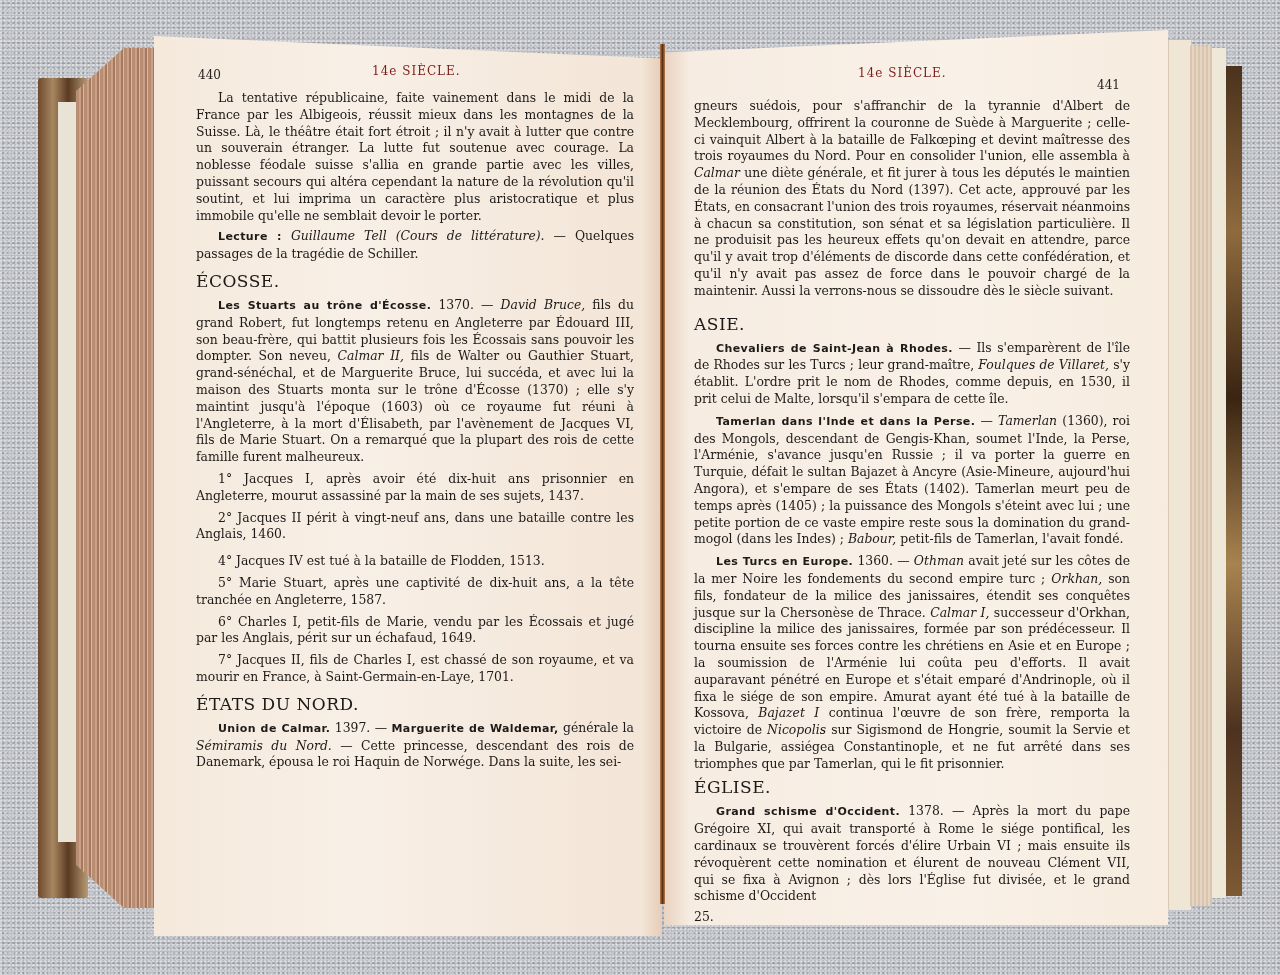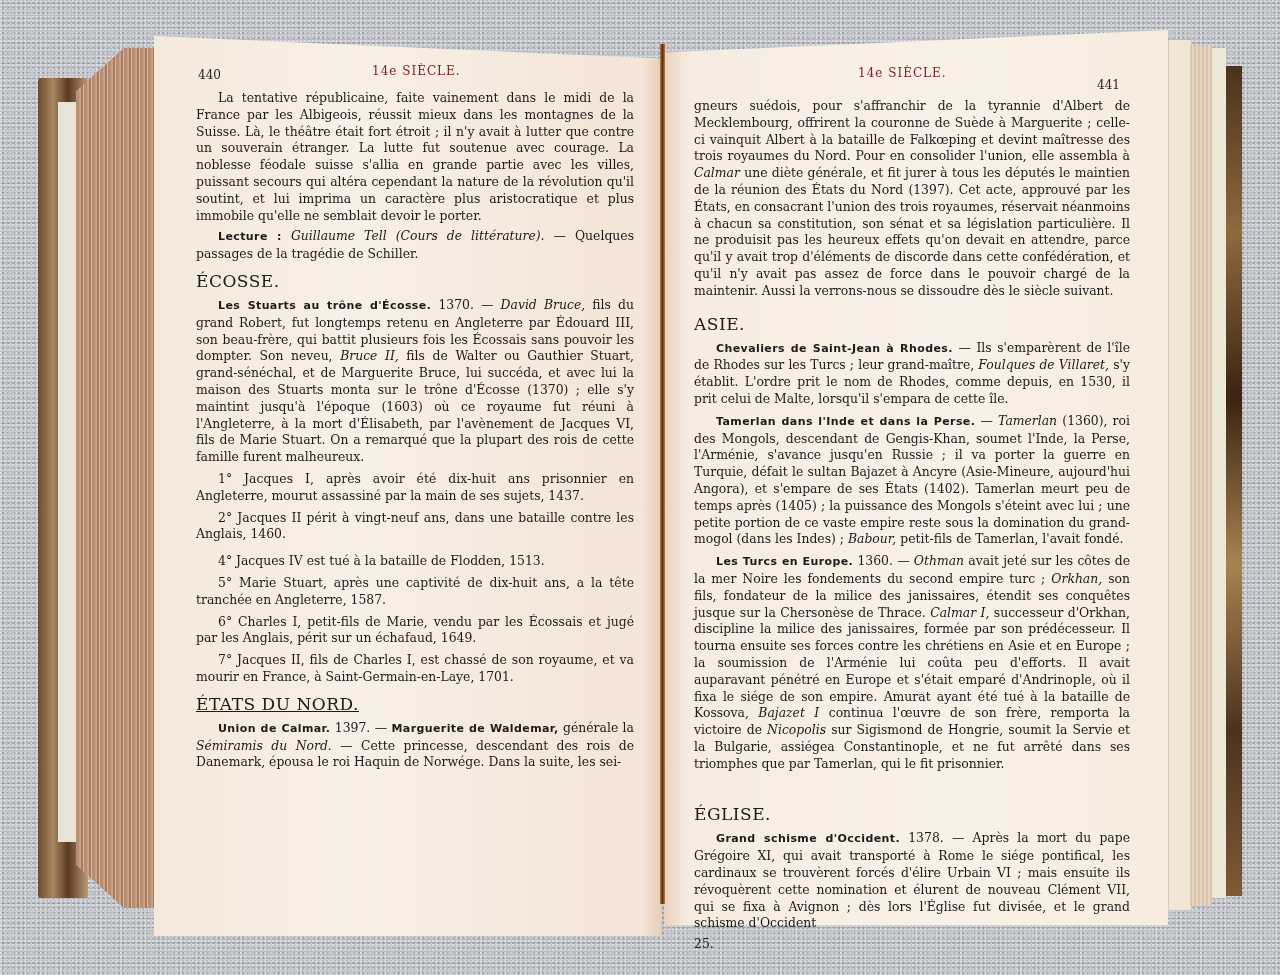--- a/index.html
+++ b/index.html
@@ -73,37 +73,37 @@
     <span class="it">Guillaume Tell</span>
     <span class="it">(Cours de littérature).</span>
     <span>— Quelques passages de la tragédie de Schiller.</span>
   </p>
   <div class="h2">ÉCOSSE.</div>
   <p class="ind">
     <span class="lead">Les Stuarts au trône d'Écosse.</span>
     <span>1370. —</span>
     <span class="it">David Bruce,</span>
     <span>fils du grand Robert, fut longtemps retenu en Angleterre par Édouard III, son beau-frère, qui battit plusieurs fois les Écossais sans pouvoir les dompter. Son neveu,</span>
-    <span class="it">Bruce II,</span>
+    <span class="it">Calmar II,</span>
     <span>fils de Walter ou Gauthier Stuart, grand-sénéchal, et de Marguerite Bruce, lui succéda, et avec lui la maison des Stuarts monta sur le trône d'Écosse (1370) ; elle s'y maintint jusqu'à l'époque (1603) où ce royaume fut réuni à l'Angleterre, à la mort d'Élisabeth, par l'avènement de Jacques VI, fils de Marie Stuart. On a remarqué que la plupart des rois de cette famille furent malheureux.</span>
   </p>
   <div class="gap"></div>
   <p class="ind">1° Jacques I, après avoir été dix-huit ans prisonnier en Angleterre, mourut assassiné par la main de ses sujets, 1437.</p>
   <div class="gap"></div>
   <p class="ind">2° Jacques II périt à vingt-neuf ans, dans une bataille contre les Anglais, 1460.</p>
   <div class="gap"></div>
   <div class="gap"></div>
   <p class="ind">4° Jacques IV est tué à la bataille de Flodden, 1513.</p>
   <div class="gap"></div>
   <p class="ind">5° Marie Stuart, après une captivité de dix-huit ans, a la tête tranchée en Angleterre, 1587.</p>
   <div class="gap"></div>
   <p class="ind">6° Charles I, petit-fils de Marie, vendu par les Écossais et jugé par les Anglais, périt sur un échafaud, 1649.</p>
   <div class="gap"></div>
   <p class="ind">7° Jacques II, fils de Charles I, est chassé de son royaume, et va mourir en France, à Saint-Germain-en-Laye, 1701.</p>
-  <div class="h2" style="text-decoration:underline;">ÉTATS DU NORD.</div>
+  <div class="h2" style="">ÉTATS DU NORD.</div>
   <p class="ind">
     <span class="lead">Union de Calmar.</span>
     <span>1397. —</span>
     <span class="lead">Marguerite de Waldemar,</span>
     <span>générale la</span>
     <span class="it">Sémiramis du Nord.</span>
     <span>— Cette princesse, descendant des rois de Danemark, épousa le roi Haquin de Norwége. Dans la suite, les sei-</span>
   </p>
 </div>
 
@@ -140,20 +140,20 @@
     <span>avait jeté sur les côtes de la mer Noire les fondements du second empire turc ;</span>
     <span class="it">Orkhan,</span>
     <span>son fils, fondateur de la milice des janissaires, étendit ses conquêtes jusque sur la Chersonèse de Thrace.</span>
     <span class="it">Calmar I,</span>
     <span>successeur d'Orkhan, discipline la milice des janissaires, formée par son prédécesseur. Il tourna ensuite ses forces contre les chrétiens en Asie et en Europe ; la soumission de l'Arménie lui coûta peu d'efforts. Il avait auparavant pénétré en Europe et s'était emparé d'Andrinople, où il fixa le siége de son empire. Amurat ayant été tué à la bataille de Kossova,</span>
     <span class="it">Bajazet I</span>
     <span>continua l'œuvre de son frère, remporta la victoire de</span>
     <span class="it">Nicopolis</span>
     <span>sur Sigismond de Hongrie, soumit la Servie et la Bulgarie, assiégea Constantinople, et ne fut arrêté dans ses triomphes que par Tamerlan, qui le fit prisonnier.</span>
   </p>
-  <div class="h2" style="margin-top:30px;">ÉGLISE.</div>
+  <div class="h2" style="margin-top:3px;">ÉGLISE.</div>
   <p class="ind">
     <span class="lead">Grand schisme d'Occident.</span>
     <span>1378. —</span>
     <span>Après la mort du pape Grégoire XI, qui avait transporté à Rome le siége pontifical, les cardinaux se trouvèrent forcés d'élire Urbain VI ; mais ensuite ils révoquèrent cette nomination et élurent de nouveau Clément VII, qui se fixa à Avignon ; dès lors l'Église fut divisée, et le grand schisme d'Occident</span>
   </p>
   <p class="sig">25.</p>
 </div>
 
 </body></html>

